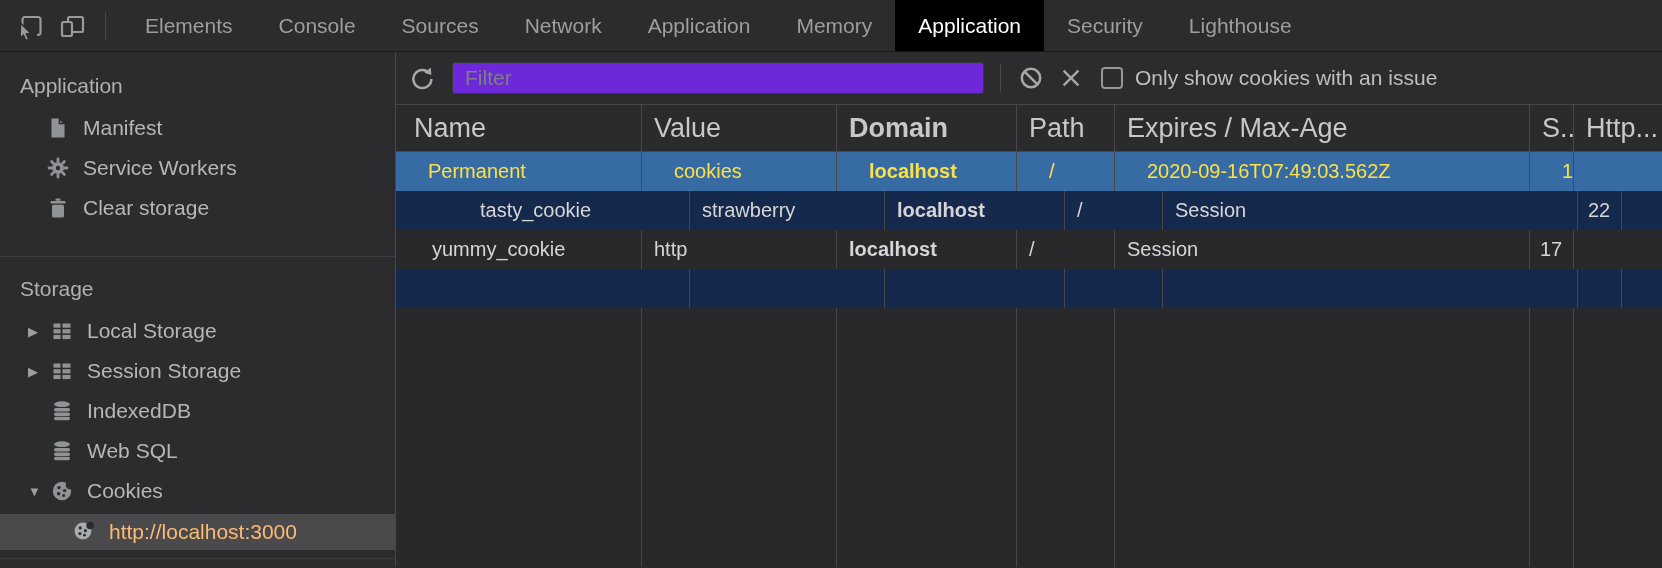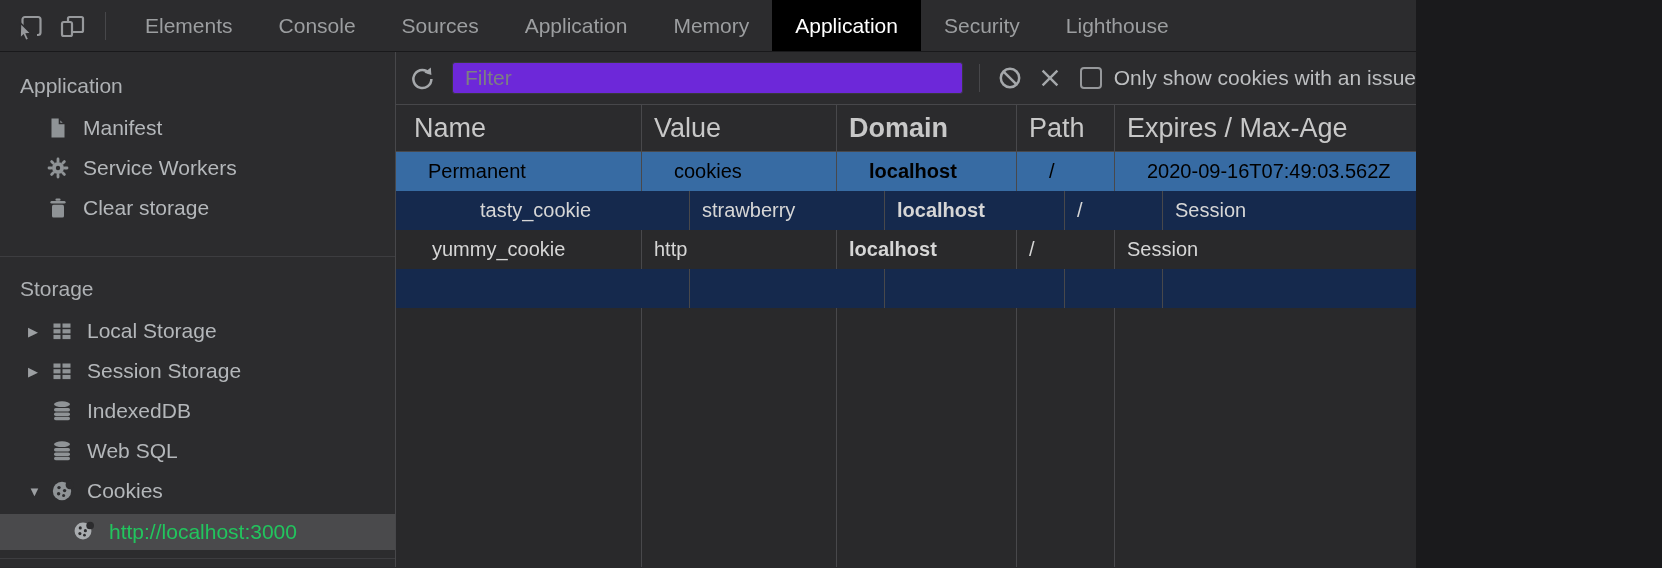--- a/index.html
+++ b/index.html
@@ -1,18 +1,18 @@
 <!DOCTYPE html>
 <html style="--selected-row: #376ba3; --stripe-row: #15294d; --sidebar-selected: #4a4a4c; --active-tab-bg: #000000; --panel-bg: #29292b; --bar-bg: #2c2c2e;"><head>
 <meta charset="utf-8">
 <style>
   * { margin:0; padding:0; box-sizing:border-box; }
   html,body { background:#1a1a1c; }
   .app {
-    position:relative; width:1416px; height:568px; overflow:hidden;
+    position:relative; width:1662px; height:568px; overflow:hidden;
     font-family:"Liberation Sans", sans-serif;
     background:#29292b; color:#d6d6d6;
     -webkit-font-smoothing:antialiased;
   }
   svg { display:block; }
 
   
   .tabbar {
     height:52px; background:#2c2c2e; border-bottom:1px solid #19191b;
     display:flex; align-items:stretch;
@@ -45,21 +45,21 @@
     height:40px; display:flex; align-items:center; font-size:21px; color:#b4b7ba;
     cursor:pointer; white-space:nowrap;
   }
   .side-item .sicon { width:24px; height:24px; color:#8f9396; margin-right:13px; flex:none; }
   .side-item.app-level { padding-left:46px; }
   .side-item.storage-level { padding-left:26px; }
   .expander {
     width:24px; flex:none; font-size:13px; color:#9da0a3; text-align:left; padding-left:2px;
   }
   .side-item.child { height:36px; padding-left:72px; margin-top:3px; }
-  .side-item.selected { background:var(--sidebar-selected,#4a4a4c); color:#22c55e; }
+  .side-item.selected { background:var(--sidebar-selected,#4a4a4c); color:#fdba74; }
   .side-item.selected .sicon { color:#a9acaf; }
   .side-divider { height:1px; background:#3d3d40; margin-top:28px; }
   .side-bottom-line { height:1px; background:#3d3d40; margin-top:8px; }
 
   
   .main { flex:1; display:flex; flex-direction:column; min-width:0; }
 
   .toolbar {
     height:53px; background:#2c2c2e; border-bottom:1px solid #47474a;
     display:flex; align-items:center; flex:none;
@@ -91,21 +91,21 @@
   }
   .gcell.last { border-right:none; flex:1; }
   .ghead { height:47px; background:#2b2b2d; border-bottom:1px solid #48484b; }
   .ghead .gcell { line-height:46px; font-size:27px; color:#c8c8c8; cursor:pointer; }
   .ghead .gcell.c-name { padding-left:18px; }
   .gbody-row { height:39px; }
   .gbody-row .gcell { line-height:39px; font-size:20px; color:#d6d6d6; cursor:default; }
   .gbody-row .gcell.c-name { padding-left:36px; }
   .gbody-row .gcell.c-size { padding-left:10px; }
   .gbody-row.sel { background:var(--selected-row,#376ba3); }
-  .gbody-row.sel .gcell { color:#000000;padding-left:32px; }
+  .gbody-row.sel .gcell { color:#fde047;padding-left:32px; }
   .gbody-row.stripe { background:var(--stripe-row,#15294d);padding-left:48px; }
   .gfill { flex:1; }
   .gfill .gcell { height:100%; }
 
   .c-name   { width:246px; }
   .c-value  { width:195px; }
   .c-domain { width:180px;font-weight:bold; }
   .c-path   { width:98px;  }
   .c-exp    { width:415px; }
   .c-size   { width:44px;  }
@@ -198,20 +198,21 @@
       </button>
     <button class="tbtn device">
         <svg width="28" height="28">
           <use href="#i-device"></use>
         </svg>
       </button>
     <div class="vsep"></div>
     <div class="tab">Elements</div>
     <div class="tab">Console</div>
     <div class="tab">Sources</div>
+    <div class="tab">Network</div>
     <div class="tab">Application</div>
     <div class="tab">Memory</div>
     <div class="tab active">Application</div>
     <div class="tab">Security</div>
     <div class="tab">Lighthouse</div>
   </div>
 
   <div class="body">
 
     <div class="sidebar">

